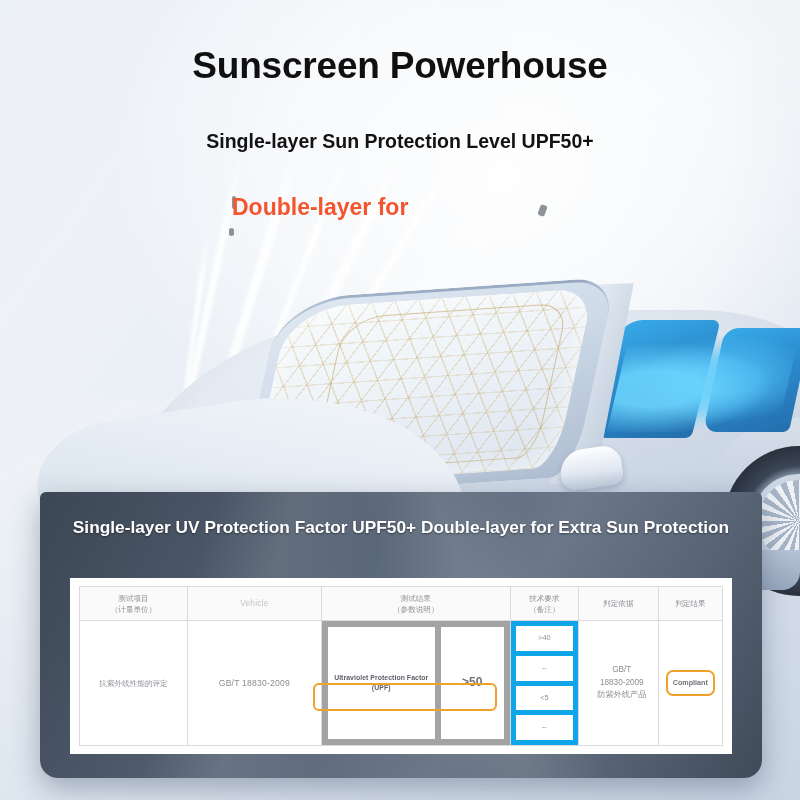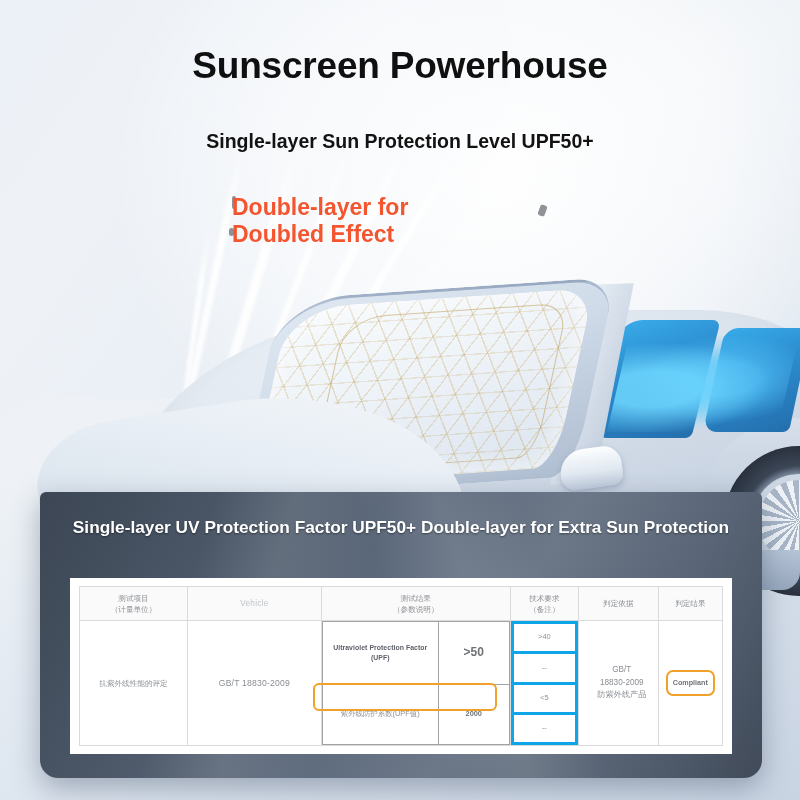--- a/index.html
+++ b/index.html
@@ -211,26 +211,26 @@
   }
   thead th { background: #fafafa; height: 34px; font-size: 7.6px; }
   .col1 { width: 16.8%; }
   .col2 { width: 20.8%; }
   .col3 { width: 29.4%; }
   .col4 { width: 10.6%; }
   .col5 { width: 12.4%; }
   .col6 { width: 10.0%; }
   .vehicle-tag { color: #bfc3c8; font-size: 8.2px; letter-spacing: .3px; }
   .nested { width: 100%; height: 100%; border-collapse: collapse; }
-  .nested td { border: 1px solid #a3a3a3; height: 24px; }
+  .nested td { border: 6px solid #a3a3a3; height: 24px; }
   .nested td.lbl { width: 62%; }
   .nested td.val { width: 38%; font-weight: bold; color: #6f7378; }
   .nocell { padding: 0; border: 1px solid #d9dadc; }
   .req-tbl { width: 100%; height: 100%; border-collapse: collapse; }
-  .req-tbl td { border: 3px solid #0ea5e9; height: 24px; }
+  .req-tbl td { border: 5px solid #0ea5e9; height: 24px; }
   .big-left { font-size: 7.6px; }
   .gbt { font-size: 8.6px; color: #8a8d93; letter-spacing: .2px; }
   .basis { font-size: 8.2px; line-height: 1.55; color: #8a8d93; padding-left: 8px; }
 
   
   .hl-row td { color: #5b5f66; }
   .hl-label { font-size: 6.9px; font-weight: bold; color: #6b6f76; letter-spacing: .05px; }
   .hl-value { font-size: 12px; font-weight: bold; color: #2f3337; }
   #hl-box {
     position: absolute;
@@ -284,21 +284,20 @@
     <div id="car-hood"></div>
     <div id="mirror"></div>
     <div id="rocker"></div>
   </div>
 </div>
 
 <div id="title">Sunscreen Powerhouse</div>
 <div id="subtitle">Single-layer Sun Protection Level UPF50+</div>
 <div id="highlight">
   <div>Double-layer for</div>
-  <div>Doubled Effect</div>
 </div>
 
 <div id="panel">
   <div id="panel-sheen"></div>
 
   <div id="banner">Single-layer UV Protection Factor UPF50+ Double-layer for Extra Sun Protection</div>
 
   <div id="table-card">
     <table>
       <thead>
@@ -330,24 +329,20 @@
         <tr>
           <td class="col1 big-left">抗紫外线性能的评定</td>
           <td class="col2 gbt">GB/T 18830-2009</td>
 
           <td class="col3 nocell">
             <table class="nested">
               <tbody>
                   <tr class="hl-row">
                 <td class="lbl hl-label">Ultraviolet Protection Factor (UPF)</td>
                 <td class="val hl-value">&gt;50</td>
-              </tr>
-              <tr>
-                <td class="lbl">紫外线防护系数(UPF值)</td>
-                <td class="val">2000</td>
               </tr>
             </tbody>
               </table>
           </td>
 
           <td class="col4 nocell">
             <table class="req-tbl">
               <tbody>
                   <tr>
                 <td>&gt;40</td>

